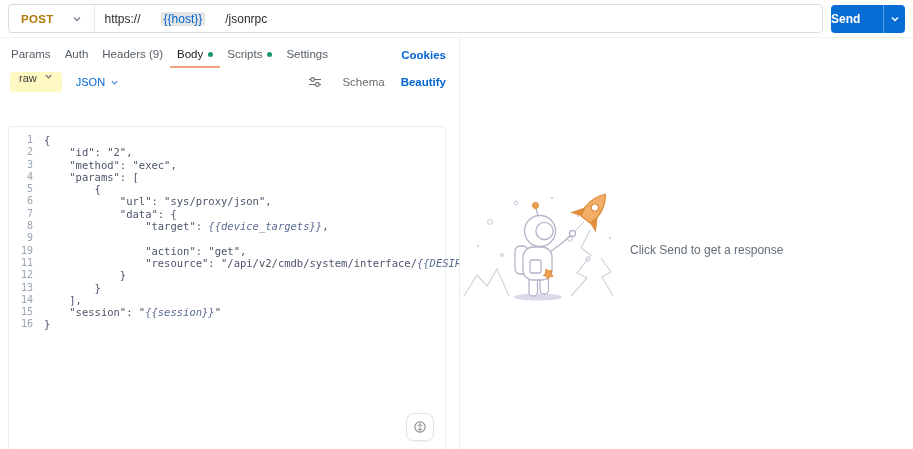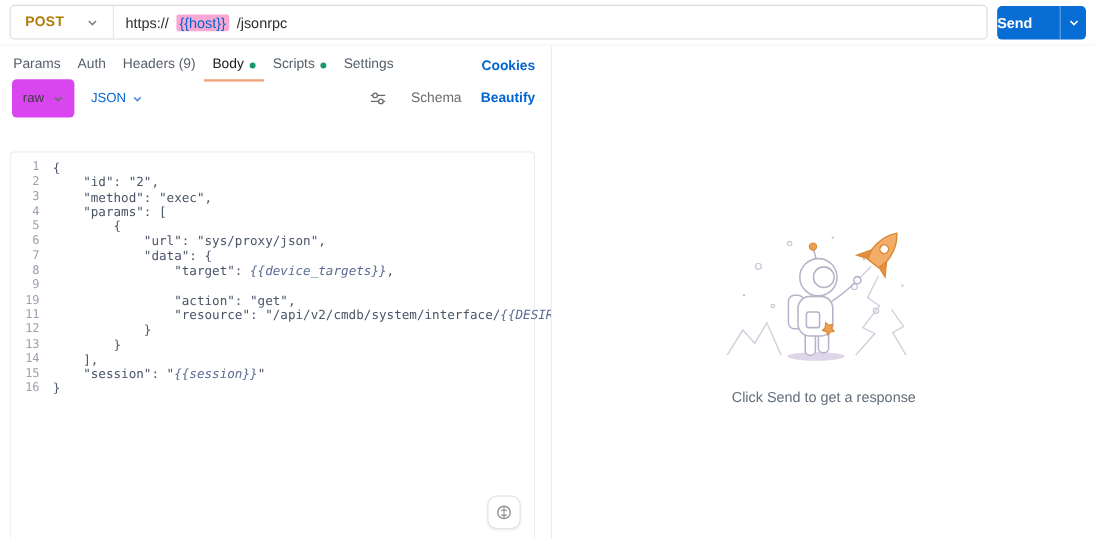--- a/index.html
+++ b/index.html
@@ -12,41 +12,41 @@
   
   .topbar{position:absolute;top:0;left:0;right:0;height:38px;background:#fff;
     border-bottom:1px solid #f3f3f3;display:flex;align-items:center;
     padding:0 8px;box-sizing:border-box;gap:8px}
   .url-box{flex:1;height:27px;border:1px solid #dcdcdc;border-radius:4px;
     display:flex;align-items:center;background:#fff;overflow:hidden}
   .method{display:flex;align-items:center;gap:18px;padding:0 12px;height:100%;
     border-right:1px solid #e9e9e9;cursor:pointer}
   .method-label{color:var(--method-post,#ad7a03);font-weight:700;font-size:11.5px;letter-spacing:.3px}
   .url-text{font-size:12px;color:#2b2b2b;padding-left:10px;display:flex;align-items:center;white-space:pre}
-  .var-chip{color:var(--accent-blue,#0265d2);background:#f9a8d4;border-radius:2px;padding:0 3px;margin:0 6px}
+  .var-chip{color:var(--accent-blue,#0265d2);background:#e5e5e5;border-radius:2px;padding:0 3px;margin:0 20px}
   .send-btn{width:74px;height:28px;background:var(--send-bg,#076cd4);border-radius:4px;
     display:flex;color:#fff;font-weight:700;font-size:12px;overflow:hidden;flex:none;cursor:pointer}
   .send-main{flex:1;display:flex;align-items:center;justify-content:flex-start;
     border-right:1px solid rgba(255,255,255,.35)}
   .send-caret{width:21px;display:flex;align-items:center;justify-content:center}
   
   .left-panel{position:absolute;top:38px;left:0;width:456px;bottom:0;background:#fff}
   .panel-divider{position:absolute;top:38px;left:459px;width:1px;bottom:0;background:#ececec}
   .right-panel{position:absolute;top:38px;left:460px;right:0;bottom:0;background:#fff}
   
   .tabs-row{display:flex;align-items:stretch;height:26px;padding:0 4px;margin-top:4px;
     font-size:11.5px;color:#57606a}
   .tab{padding:0 7px;display:flex;align-items:center;gap:5px;cursor:pointer;border-bottom:2px solid transparent}
   .tab.active{color:#1c1c1c;border-bottom-color:var(--active-tab-underline,#f0a37f)}
   .dot{width:5px;height:5px;border-radius:50%;background:var(--dot-green,#1a9a67);flex:none}
   .cookies{margin-left:auto;display:flex;align-items:center;color:var(--accent-blue,#0265d2);
     font-weight:700;font-size:11.5px;cursor:pointer;padding:0 6px}
   
   .subrow{display:flex;align-items:center;height:28px;padding:0 10px;font-size:11px;color:#555}
-  .raw-pill{background:#d946ef;border-radius:4px;height:32px;display:flex;align-items:center;
+  .raw-pill{background:#fef9c3;border-radius:4px;height:20px;display:flex;align-items:flex-start;
     gap:7px;padding:0 9px;color:#3d3d3d;cursor:pointer}
   .json-select{display:flex;align-items:center;gap:5px;color:var(--accent-blue,#0265d2);
     margin-left:14px;cursor:pointer;font-weight:400}
   .schema{display:flex;align-items:flex-end;gap:20px;color:#6b6b6b;margin-left:auto;cursor:pointer;font-size:11.5px}
   .beautify{color:var(--accent-blue,#0265d2);font-weight:600;margin-left:16px;cursor:pointer;font-size:11.5px}
   
   .editor{position:absolute;top:88px;left:8px;width:438px;bottom:0;border:1px solid #ececec;
     border-bottom:none;border-radius:4px 4px 0 0;background:#fff;box-sizing:border-box}
   .code-area{padding-top:7px;font-family:"DejaVu Sans Mono","Liberation Mono",monospace;
     font-size:10.5px;line-height:12.3px;color:#4a5568}
@@ -57,21 +57,21 @@
   .var{font-style:italic;color:#5b6b94}
   .postbot{position:absolute;right:11px;bottom:8px;width:26px;height:26px;border:1px solid #e3e3e3;
     border-radius:8px;display:flex;align-items:center;justify-content:center;background:#fff;
     cursor:pointer;box-shadow:0 1px 2px rgba(0,0,0,.05)}
   
   .resp-header{display:flex;align-items:center;height:26px;padding:0 12px;margin-top:6px;font-size:11.5px}
   .resp-label{font-weight:700;color:#212121}
   .sep{width:1px;height:14px;background:#e6e6e6;margin:0 11px}
   .history{display:flex;align-items:center;gap:6px;color:#57606a;cursor:pointer}
   .expand{margin-left:auto;display:flex;align-items:center;cursor:pointer}
-  .empty-state{position:absolute;top:138px;left:0;right:0;display:flex;flex-direction:column;align-items:center}
+  .empty-state{position:absolute;top:138px;left:0;right:0;display:flex;flex-direction:row;align-items:center}
   .caption{margin-top:8px;font-size:12px;color:#636e7b}
   .chev{display:block}
 </style>
 </head>
 <body>
 
 <div class="topbar">
   <div class="url-box">
     <div class="method">
       <span class="method-label">POST</span>

